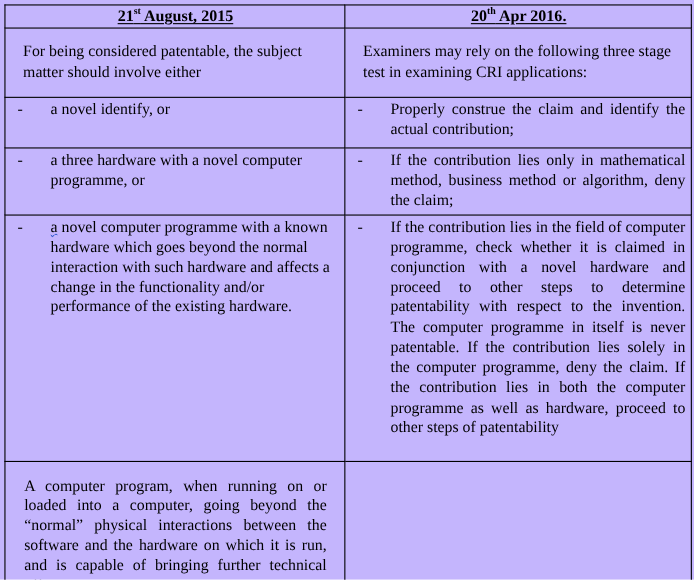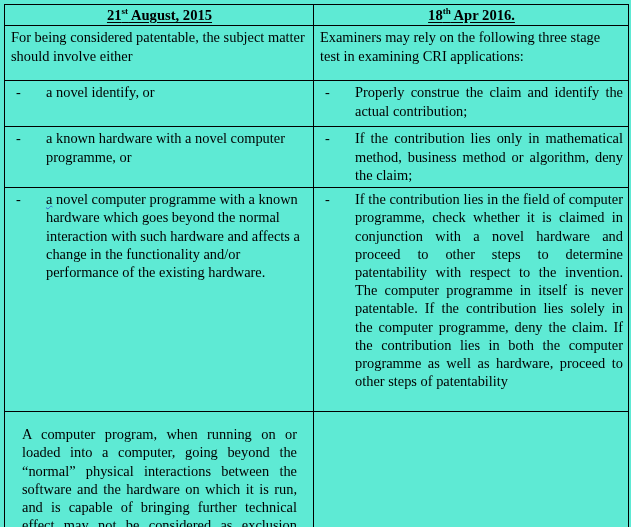--- a/index.html
+++ b/index.html
@@ -12,21 +12,21 @@
     width: 631px;
     height: 527px;
     font-family: "Liberation Serif", "DejaVu Serif", serif;
     color: #000000;
     overflow: hidden;
   }
   .page {
     position: relative;
     width: 631px;
     height: 527px;
-    background: #5eead4;
+    background: #c4b5fd;
     box-sizing: border-box;
     padding: 4px 3px 5px 4px;
   }
   table.cri-table {
     border-collapse: collapse;
     table-layout: fixed;
     width: 624px;
     border: 1.2px solid #000000;
   }
   table.cri-table col.col-left  { width: 309px; }
@@ -56,21 +56,21 @@
     font-size: 14.6px;
   }
   .hdr-text sup {
     font-size: 0.62em;
     vertical-align: super;
     line-height: 0;
   }
 
   
   .para {
-    margin: 0;
+    margin: 10px;
     text-align: left;
   }
   .para-just {
     margin: 11px;
     text-align: justify;
     text-justify: inter-word;
   }
 
   
   .bullet {
@@ -118,21 +118,21 @@
       <col class="col-left">
       <col class="col-right">
     </colgroup>
 
     <thead>
       <tr>
         <th>
           <span class="hdr-text"><span>21</span><sup>st</sup><span> August, 2015</span></span>
         </th>
         <th>
-          <span class="hdr-text"><span>18</span><sup>th</sup><span> Apr 2016.</span></span>
+          <span class="hdr-text"><span>20</span><sup>th</sup><span> Apr 2016.</span></span>
         </th>
       </tr>
     </thead>
 
     <tbody>
 
       <tr class="row-intro">
         <td>
           <p class="para">For being considered patentable, the subject matter should involve either</p>
         </td>
@@ -145,21 +145,21 @@
         <td>
           <p class="bullet"><span class="dash">-</span><span>a novel identify, or</span></p>
         </td>
         <td>
           <p class="bullet-just"><span class="dash">-</span><span>Properly construe the claim and identify the actual contribution;</span></p>
         </td>
       </tr>
 
       <tr class="row-b2">
         <td>
-          <p class="bullet"><span class="dash">-</span><span>a known hardware with a novel computer programme, or</span></p>
+          <p class="bullet"><span class="dash">-</span><span>a three hardware with a novel computer programme, or</span></p>
         </td>
         <td>
           <p class="bullet-just"><span class="dash">-</span><span>If the contribution lies only in mathematical method, business method or algorithm, deny the claim;</span></p>
         </td>
       </tr>
 
       <tr class="row-b3">
         <td>
           <p class="bullet"><span class="dash">-</span><span class="squiggle">a</span><span> novel computer programme with a known hardware which goes beyond the normal interaction with such hardware and affects a change in the functionality and/or performance of the existing hardware.</span></p>
         </td>

